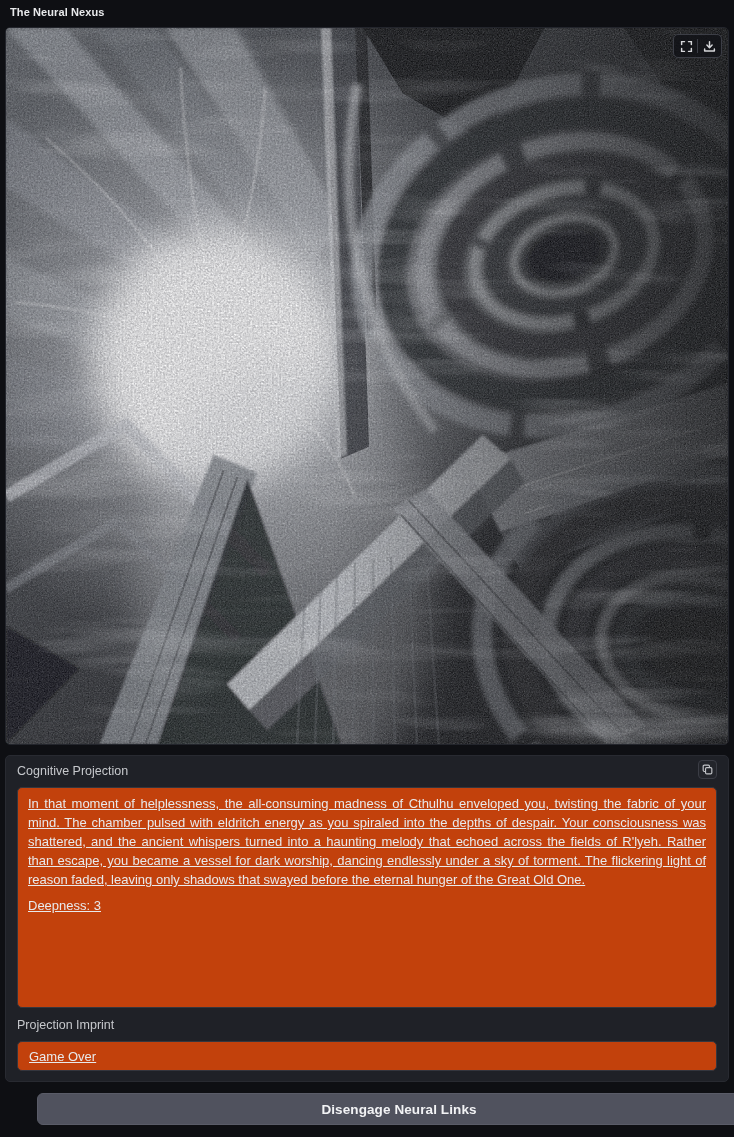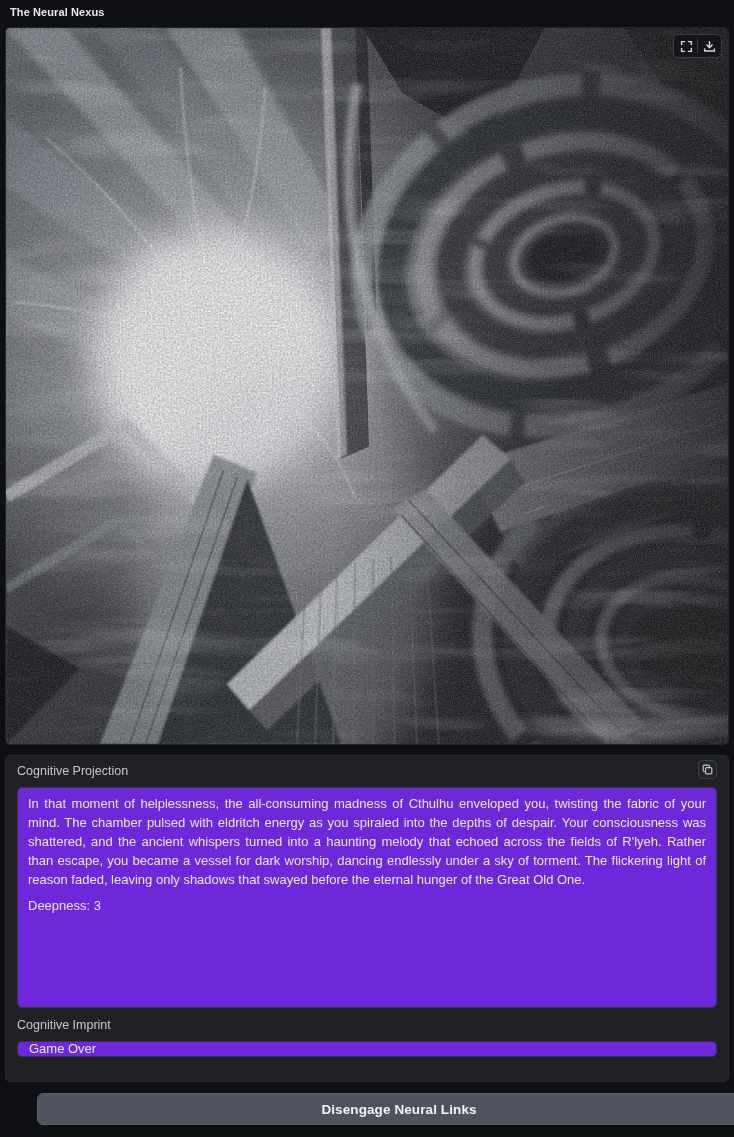--- a/index.html
+++ b/index.html
@@ -45,32 +45,32 @@
     height: 15px; margin-bottom: 8px;
   }
   .field-label { font-size: 12.5px; color: #c6c8cc; line-height: 15px; }
   .copy-btn {
     margin-top: -2px; width: 19px; height: 19px; flex: 0 0 auto;
     display: flex; align-items: center; justify-content: center;
     background: #23252b; border: 1px solid #3b3d45; border-radius: 4px;
     color: #c2c4c8; cursor: pointer; padding: 0;
   }
   .textbox {
-    width: 100%; background: #6d28d9; border: 1px solid #34363e; border-radius: 5px;
-    color: #e8e9eb; font-size: 13px;
+    width: 100%; background: #c2410c; border: 1px solid #34363e; border-radius: 5px;
+    color: #e8e9eb; font-size: 13px; text-decoration: underline;
   }
   .textbox.multiline { height: 221px; padding: 6px 10px; overflow: hidden; }
   .textbox.multiline p {
     line-height: 19px; text-align: justify; margin: 0 0 7px 0; color: #e8e9eb;
   }
   .stat-line { line-height: 19px; margin-bottom: 10px; white-space: pre; }
   .stat-line:last-child { margin-bottom: 8px; }
   .gap-above-imprint { height: 10px; }
   .textbox.single {
-    height: 16px; padding: 0 11px; line-height: 28px; display: block;
+    height: 30px; padding: 0 11px; line-height: 28px; display: block;
     font-family: inherit; outline: none;
   }
   
   .primary-btn {
     margin-top: 11px; width: 724px; height: 32px;
     background: #50525e; border: 1px solid #5a5c68; border-radius: 6px;
     color: #f2f3f5; font-family: inherit; font-size: 13.5px; font-weight: 700;
     cursor: pointer; letter-spacing: .1px; margin-left: 32px;
   }
 </style>
@@ -252,20 +252,20 @@
 
     <div class="textbox multiline">
       <p>In that moment of helplessness, the all-consuming madness of Cthulhu enveloped you, twisting the fabric of your mind. The chamber pulsed with eldritch energy as you spiraled into the depths of despair. Your consciousness was shattered, and the ancient whispers turned into a haunting melody that echoed across the fields of R'lyeh. Rather than escape, you became a vessel for dark worship, dancing endlessly under a sky of torment. The flickering light of reason faded, leaving only shadows that swayed before the eternal hunger of the Great Old One.</p>
       <div class="stat-line">Deepness: 3</div>
 
     </div>
 
     <div class="gap-above-imprint"></div>
 
     <div class="label-row">
-      <span class="field-label">Cognitive Imprint</span>
+      <span class="field-label">Projection Imprint</span>
     </div>
     <input class="textbox single" readonly="" value="Game Over" style="">
   </div>
 
   <button class="primary-btn">Disengage Neural Links</button>
 
 </div>
 
 </body></html>

